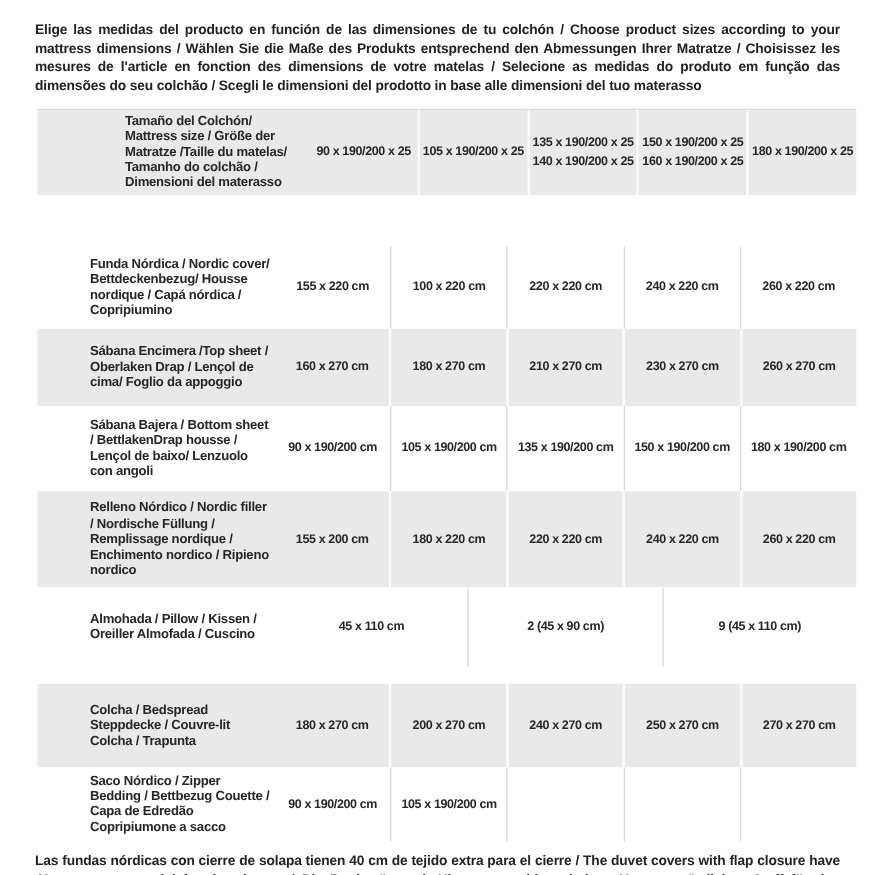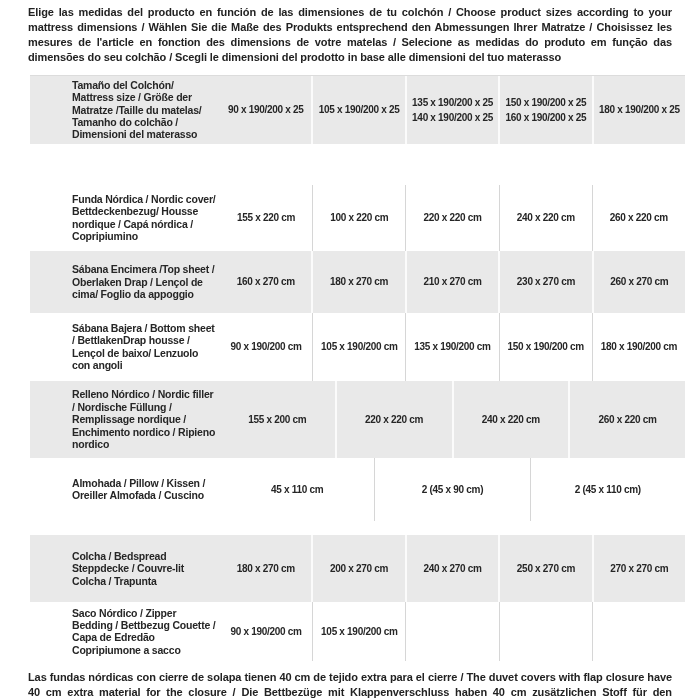--- a/index.html
+++ b/index.html
@@ -19,34 +19,34 @@
   }
   .intro, .footnote {
     margin: 0 28px;
     font-size: 11px;
     font-weight: bold;
     line-height: 1.36;
     text-align: justify;
     letter-spacing: -0.1px;
     color: #222222;
   }
-  .intro { padding-top: 5px; }
+  .intro { padding-top: 17px; }
   .footnote { margin-top: 9px; }
 
   .size-table {
     margin: 10px 15px 0 30px;
     border-top: 1px solid #dcdcdc;
   }
   .row {
     display: flex;
     align-items: stretch;
   }
   .row:nth-child(odd)  { background: #e9e9e9; }
   .row:nth-child(even) { background: #ffffff; }
-  .row:nth-child(1) { min-height: 68px; }
+  .row:nth-child(1) { min-height: 68px; padding-left: 28px; }
   .row:nth-child(2) { min-height: 66px; margin-top: 41px; }
   .row:nth-child(3) { min-height: 62px; }
   .row:nth-child(4) { min-height: 68px; }
   .row:nth-child(5) { min-height: 77px; }
   .row:nth-child(6) { min-height: 63px; }
   .row:nth-child(7) { min-height: 67px; margin-top: 14px; }
   .row:nth-child(8) { min-height: 59px; }
 
   .label-cell {
     width: 190px;
@@ -121,30 +121,31 @@
       <div class="cell">90 x 190/200 cm</div>
       <div class="cell">105 x 190/200 cm</div>
       <div class="cell">135 x 190/200 cm</div>
       <div class="cell">150 x 190/200 cm</div>
       <div class="cell">180 x 190/200 cm</div>
     </div>
 
     <div class="row">
       <div class="label-cell">Relleno Nórdico / Nordic filler / Nordische Füllung / Remplissage nordique / Enchimento nordico / Ripieno nordico</div>
       <div class="cell">155 x 200 cm</div>
+      <div class="cell">180 x 220 cm</div>
       <div class="cell">220 x 220 cm</div>
       <div class="cell">240 x 220 cm</div>
       <div class="cell">260 x 220 cm</div>
     </div>
 
     <div class="row">
       <div class="label-cell">Almohada  / Pillow / Kissen / Oreiller Almofada / Cuscino</div>
       <div class="cell">45 x 110 cm</div>
       <div class="cell">2 (45 x 90 cm)</div>
-      <div class="cell">2 (45 x 110 cm)</div>
+      <div class="cell">9 (45 x 110 cm)</div>
     </div>
 
     <div class="row">
       <div class="label-cell">Colcha / Bedspread Steppdecke / Couvre-lit Colcha / Trapunta</div>
       <div class="cell">180 x 270 cm</div>
       <div class="cell">200 x 270 cm</div>
       <div class="cell">240 x 270 cm</div>
       <div class="cell">250 x 270 cm</div>
       <div class="cell">270 x 270 cm</div>
     </div>

